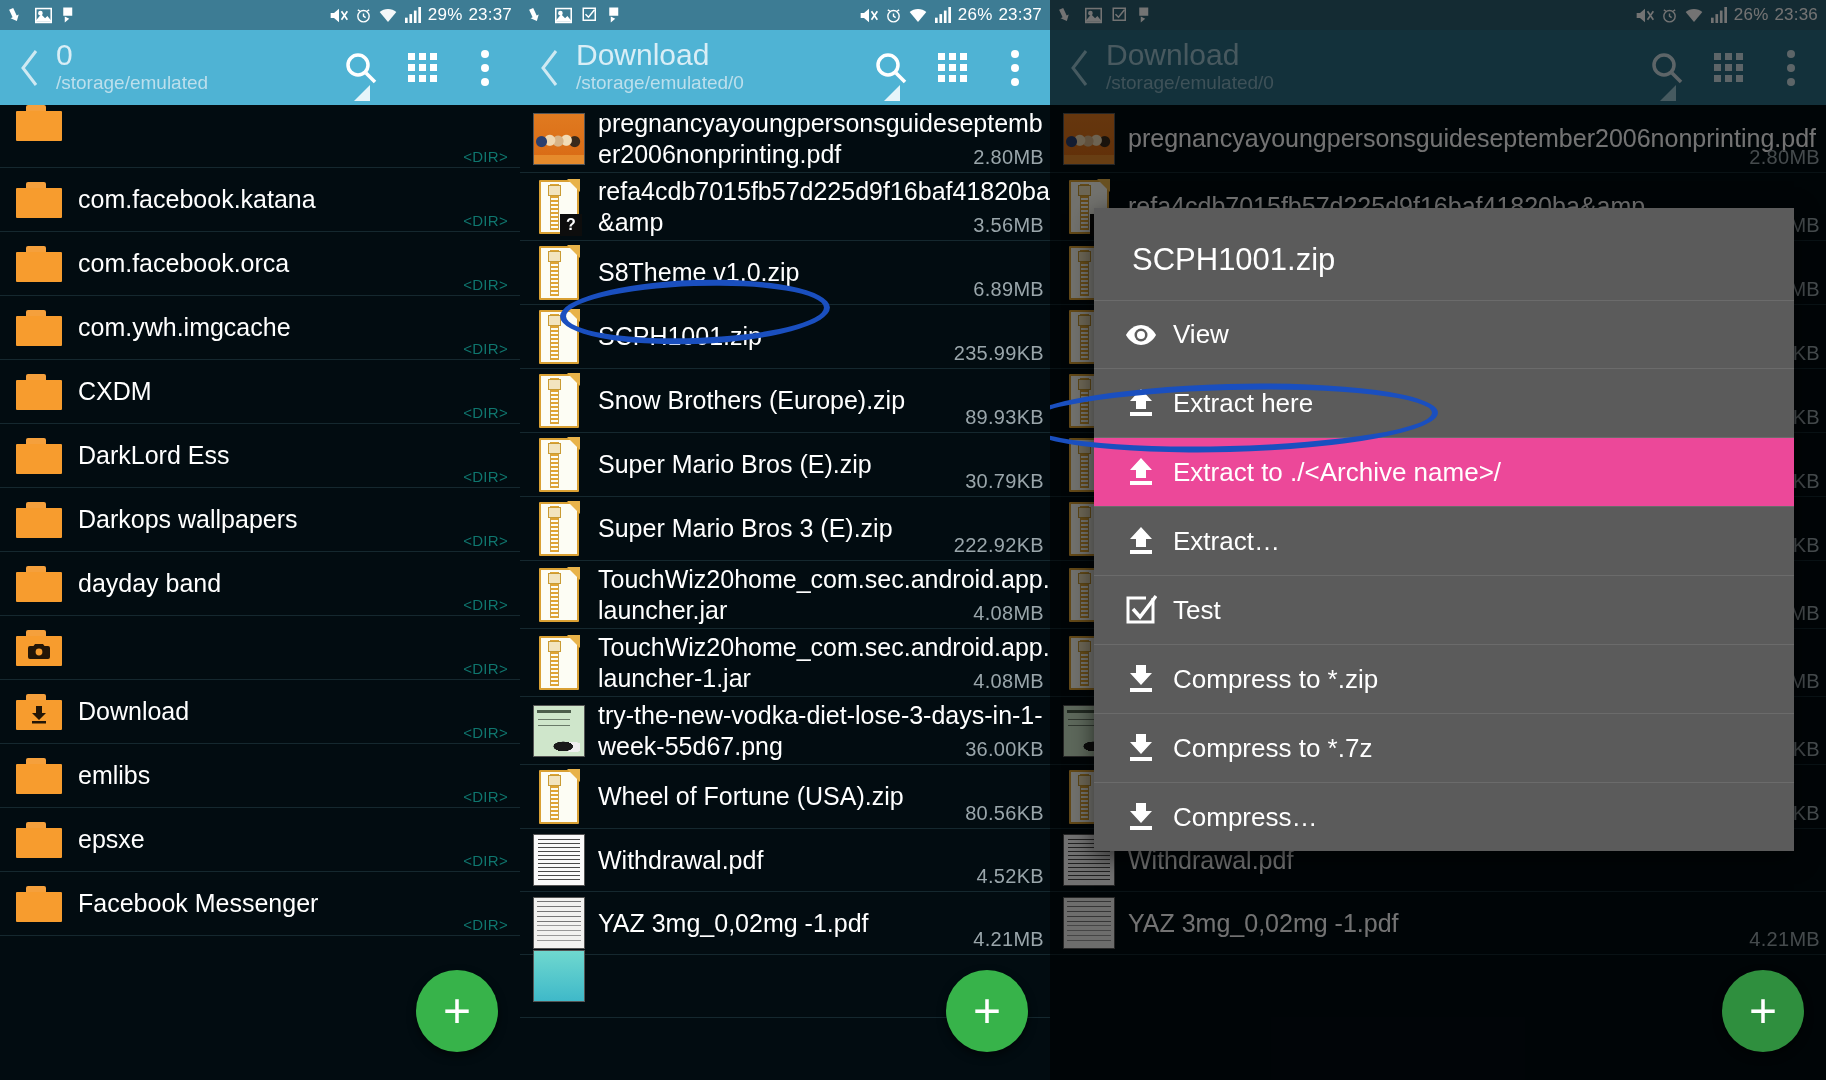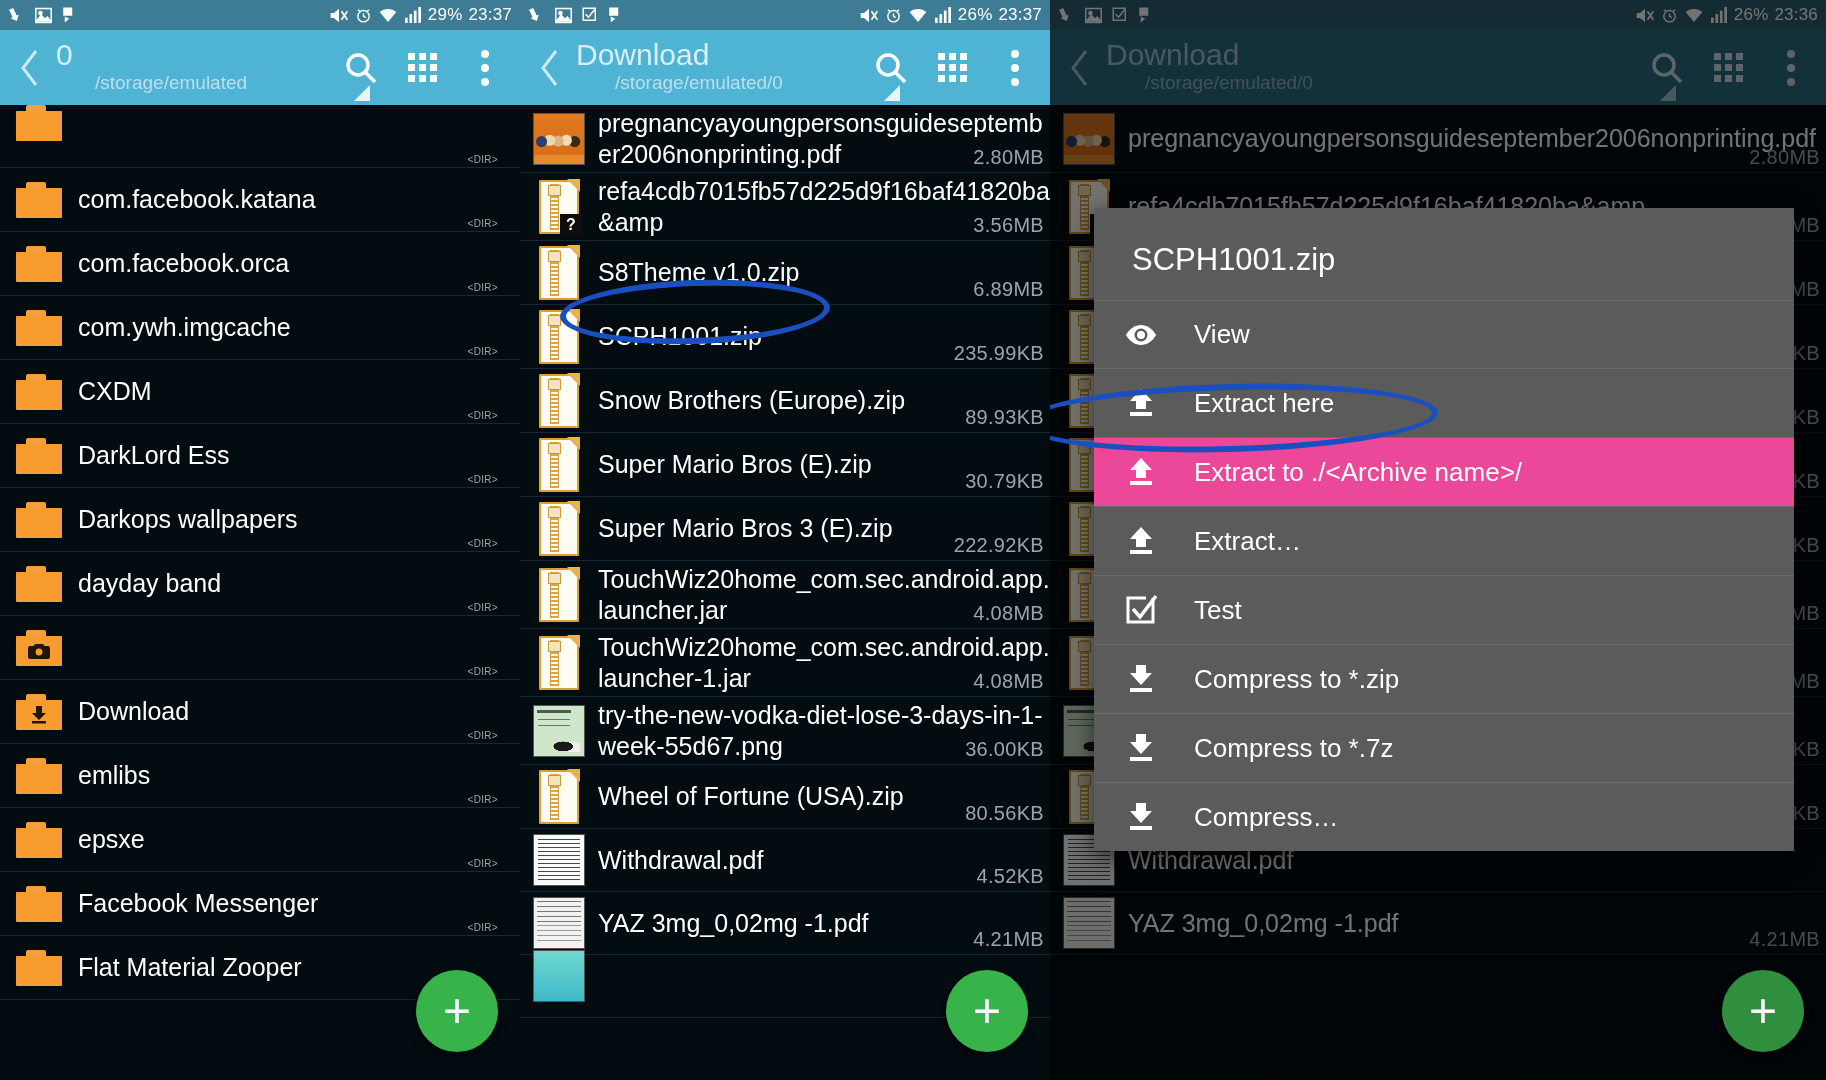--- a/index.html
+++ b/index.html
@@ -37,21 +37,21 @@
     width: 48px; height: 48px; flex: 0 0 48px;
     display: flex; align-items: center; justify-content: center;
   }
   .titlewrap { flex: 1 1 auto; margin-left: 2px; overflow: hidden; }
   .title-main {
     font-size: 30px; color: #d9eef6; line-height: 1.0; font-weight: 400;
     white-space: nowrap; overflow: hidden;
   }
   .title-sub {
     font-size: 19px; color: #bcdfec; line-height: 1.2; margin-top: 2px;
-    white-space: nowrap; overflow: hidden; margin-left: 39px;
+    white-space: nowrap; overflow: hidden;
   }
   .appbar .actions { display: flex; align-items: center; gap: 4px; flex: 0 0 auto; }
   .act-btn {
     width: 58px; height: 58px; display: flex; align-items: center; justify-content: center;
   }
   .corner-tri {
     position: absolute; right: 150px; bottom: 4px;
     width: 0; height: 0; border-left: 16px solid transparent;
     border-bottom: 16px solid #e7f5fa;
   }
@@ -70,22 +70,22 @@
   }
   .row .name {
     flex: 1 1 auto; color: #ffffff; font-size: 25px; padding-left: 8px;
     line-height: 1.22; word-break: break-all;
   }
   .row .meta {
     position: absolute; right: 6px; bottom: 3px;
     color: #9aa6ab; font-size: 20px; letter-spacing: 0.3px;
   }
   .row .dirtag {
-    position: absolute; right: 22px; bottom: 2px;
-    color: #a3a3a3; font-size: 10px; letter-spacing: 0.3px;
+    position: absolute; right: 12px; bottom: 2px;
+    color: #0f766e; font-size: 15px; letter-spacing: 0.3px;
   }
   .panel.p1 .row { min-height: 64px; }
 
   
   .folder {
     width: 46px; height: 36px; position: relative;
   }
   .folder .tab {
     position: absolute; left: 10px; top: 0; width: 20px; height: 7px;
     background: #f5a03c; border-radius: 2px 2px 0 0;
@@ -193,21 +193,21 @@
   .dialog {
     position: absolute; left: 44px; top: 208px; width: 700px;
     background: #5b5b5b; z-index: 30;
     box-shadow: 0 6px 22px rgba(0,0,0,.6);
   }
   .dialog-title {
     color: #ffffff; font-size: 31px; padding: 34px 34px 22px 38px;
     font-weight: 400;
   }
   .menu-item {
-    display: flex; align-items: center; gap: 32px;
+    display: flex; align-items: center; gap: 11px;
     padding: 18px 12px 18px 26px; min-height: 60px;
     border-top: 1px solid #6b6b6b;
     color: #ffffff; font-size: 26px;
   }
   .menu-item:first-of-type { border-top: none; }
   .menu-item.hl { background: #ec4899; }
   .mi-icon { flex: 0 0 42px; display: flex; align-items: center; justify-content: center; }
   .mi-label { flex: 1 1 auto; }
 
   
@@ -436,30 +436,20 @@
       <div class="row">
         <div class="icon-cell">
             <div class="folder">
               <span class="tab"></span>
               <span class="body"></span>
             </div>
           </div>
         <div class="name">Facebook Messenger</div>
         <div class="dirtag">&lt;DIR&gt;</div>
       </div>
-      <div class="row">
-        <div class="icon-cell">
-            <div class="folder">
-              <span class="tab"></span>
-              <span class="body"></span>
-            </div>
-          </div>
-        <div class="name">Flat Material Zooper</div>
-        <div class="dirtag"></div>
-      </div>
     </div>
 
     <div class="fab">+</div>
   </div>
 
   <div class="panel p2">
     <div class="statusbar">
       <div class="sb-left">
         <svg class="sb-icon" width="18" height="18" viewBox="0 0 24 24" fill="#fff">
             <path d="M5 3 L5 14 L2 14 L8 21 L14 14 L11 14 L11 3 Z" transform="rotate(-25 8 12)"></path>

